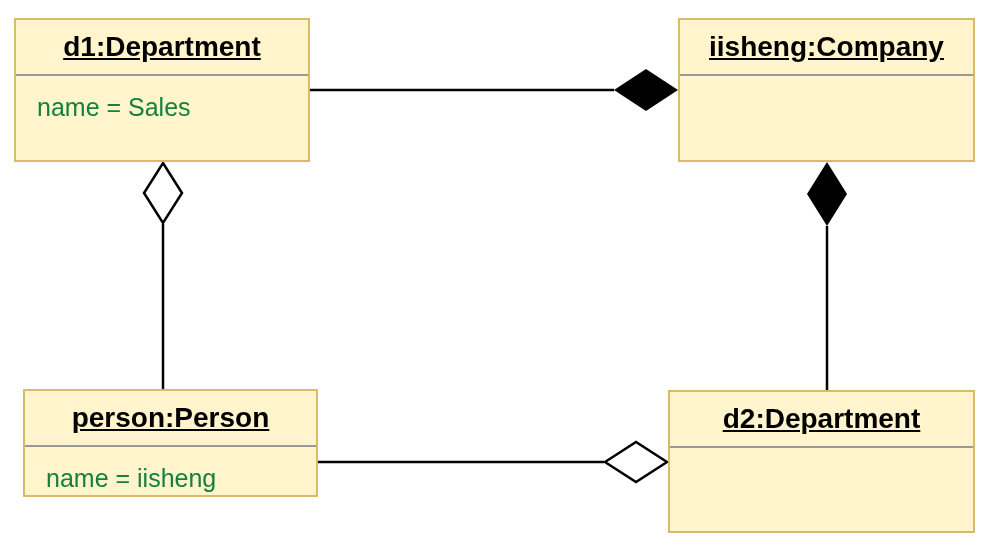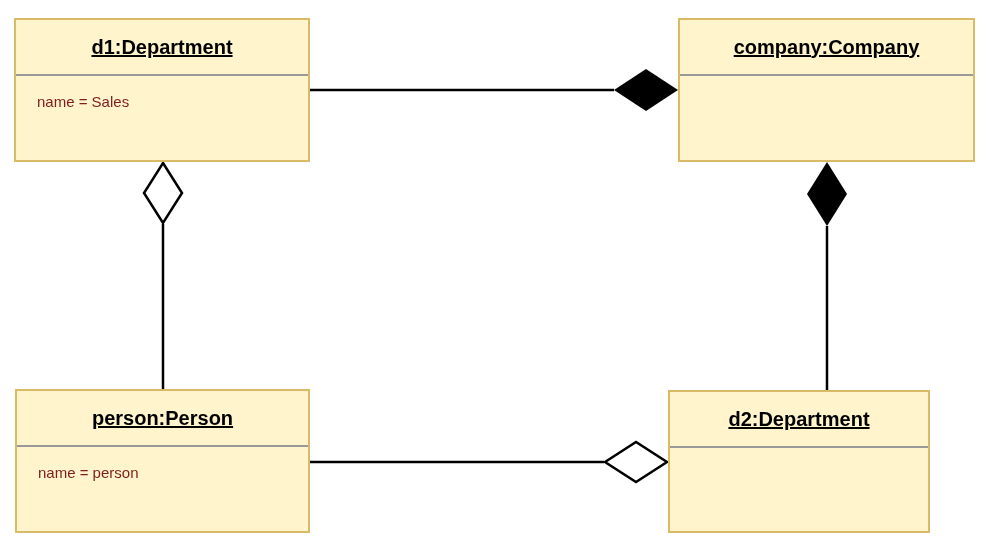--- a/index.html
+++ b/index.html
@@ -31,37 +31,37 @@
     display: flex;
     flex-direction: column;
   }
   .uml-title {
     box-sizing: border-box;
     height: 56px;
     display: flex;
     align-items: center;
     justify-content: center;
     border-bottom: 2px solid #999999;
-    font-size: 20px;
+    font-size: 28px;
     font-weight: bold;
     text-decoration: underline;
     color: #000000;
     white-space: nowrap;
   }
   .uml-attrs {
     box-sizing: border-box;
     padding: 17px 0 0 21px;
-    font-size: 15px;
-    color: #7f1d1d;
+    font-size: 25px;
+    color: #15803d;
     white-space: nowrap;
   }
   #box-d1      { left: 14px;  top: 18px;  width: 296px; height: 144px; }
   #box-company { left: 678px; top: 18px;  width: 297px; height: 144px; }
-  #box-person  { left: 15px;  top: 389px; width: 295px; height: 144px; }
-  #box-d2      { left: 668px; top: 390px; width: 262px; height: 143px; }
+  #box-person  { left: 23px;  top: 389px; width: 295px; height: 108px; }
+  #box-d2      { left: 668px; top: 390px; width: 307px; height: 143px; }
 </style>
 </head>
 <body>
 
 <div class="canvas">
 
   <svg class="connector-layer" viewBox="0 0 992 552" xmlns="http://www.w3.org/2000/svg">
 
     <g>
       <line x1="310" y1="90" x2="614" y2="90" stroke="#000000" stroke-width="2.5"></line>
@@ -83,25 +83,25 @@
       <polygon points="605,462 636,442 667,462 636,482" fill="#ffffff" stroke="#000000" stroke-width="2.5"></polygon>
     </g>
   </svg>
 
   <div class="uml-box" id="box-d1">
     <div class="uml-title">d1:Department</div>
     <div class="uml-attrs">name = Sales</div>
   </div>
 
   <div class="uml-box" id="box-company">
-    <div class="uml-title">company:Company</div>
+    <div class="uml-title">iisheng:Company</div>
   </div>
 
   <div class="uml-box" id="box-person">
     <div class="uml-title">person:Person</div>
-    <div class="uml-attrs">name = person</div>
+    <div class="uml-attrs">name = iisheng</div>
   </div>
 
   <div class="uml-box" id="box-d2">
     <div class="uml-title">d2:Department</div>
   </div>
 
 </div>
 
 </body></html>

